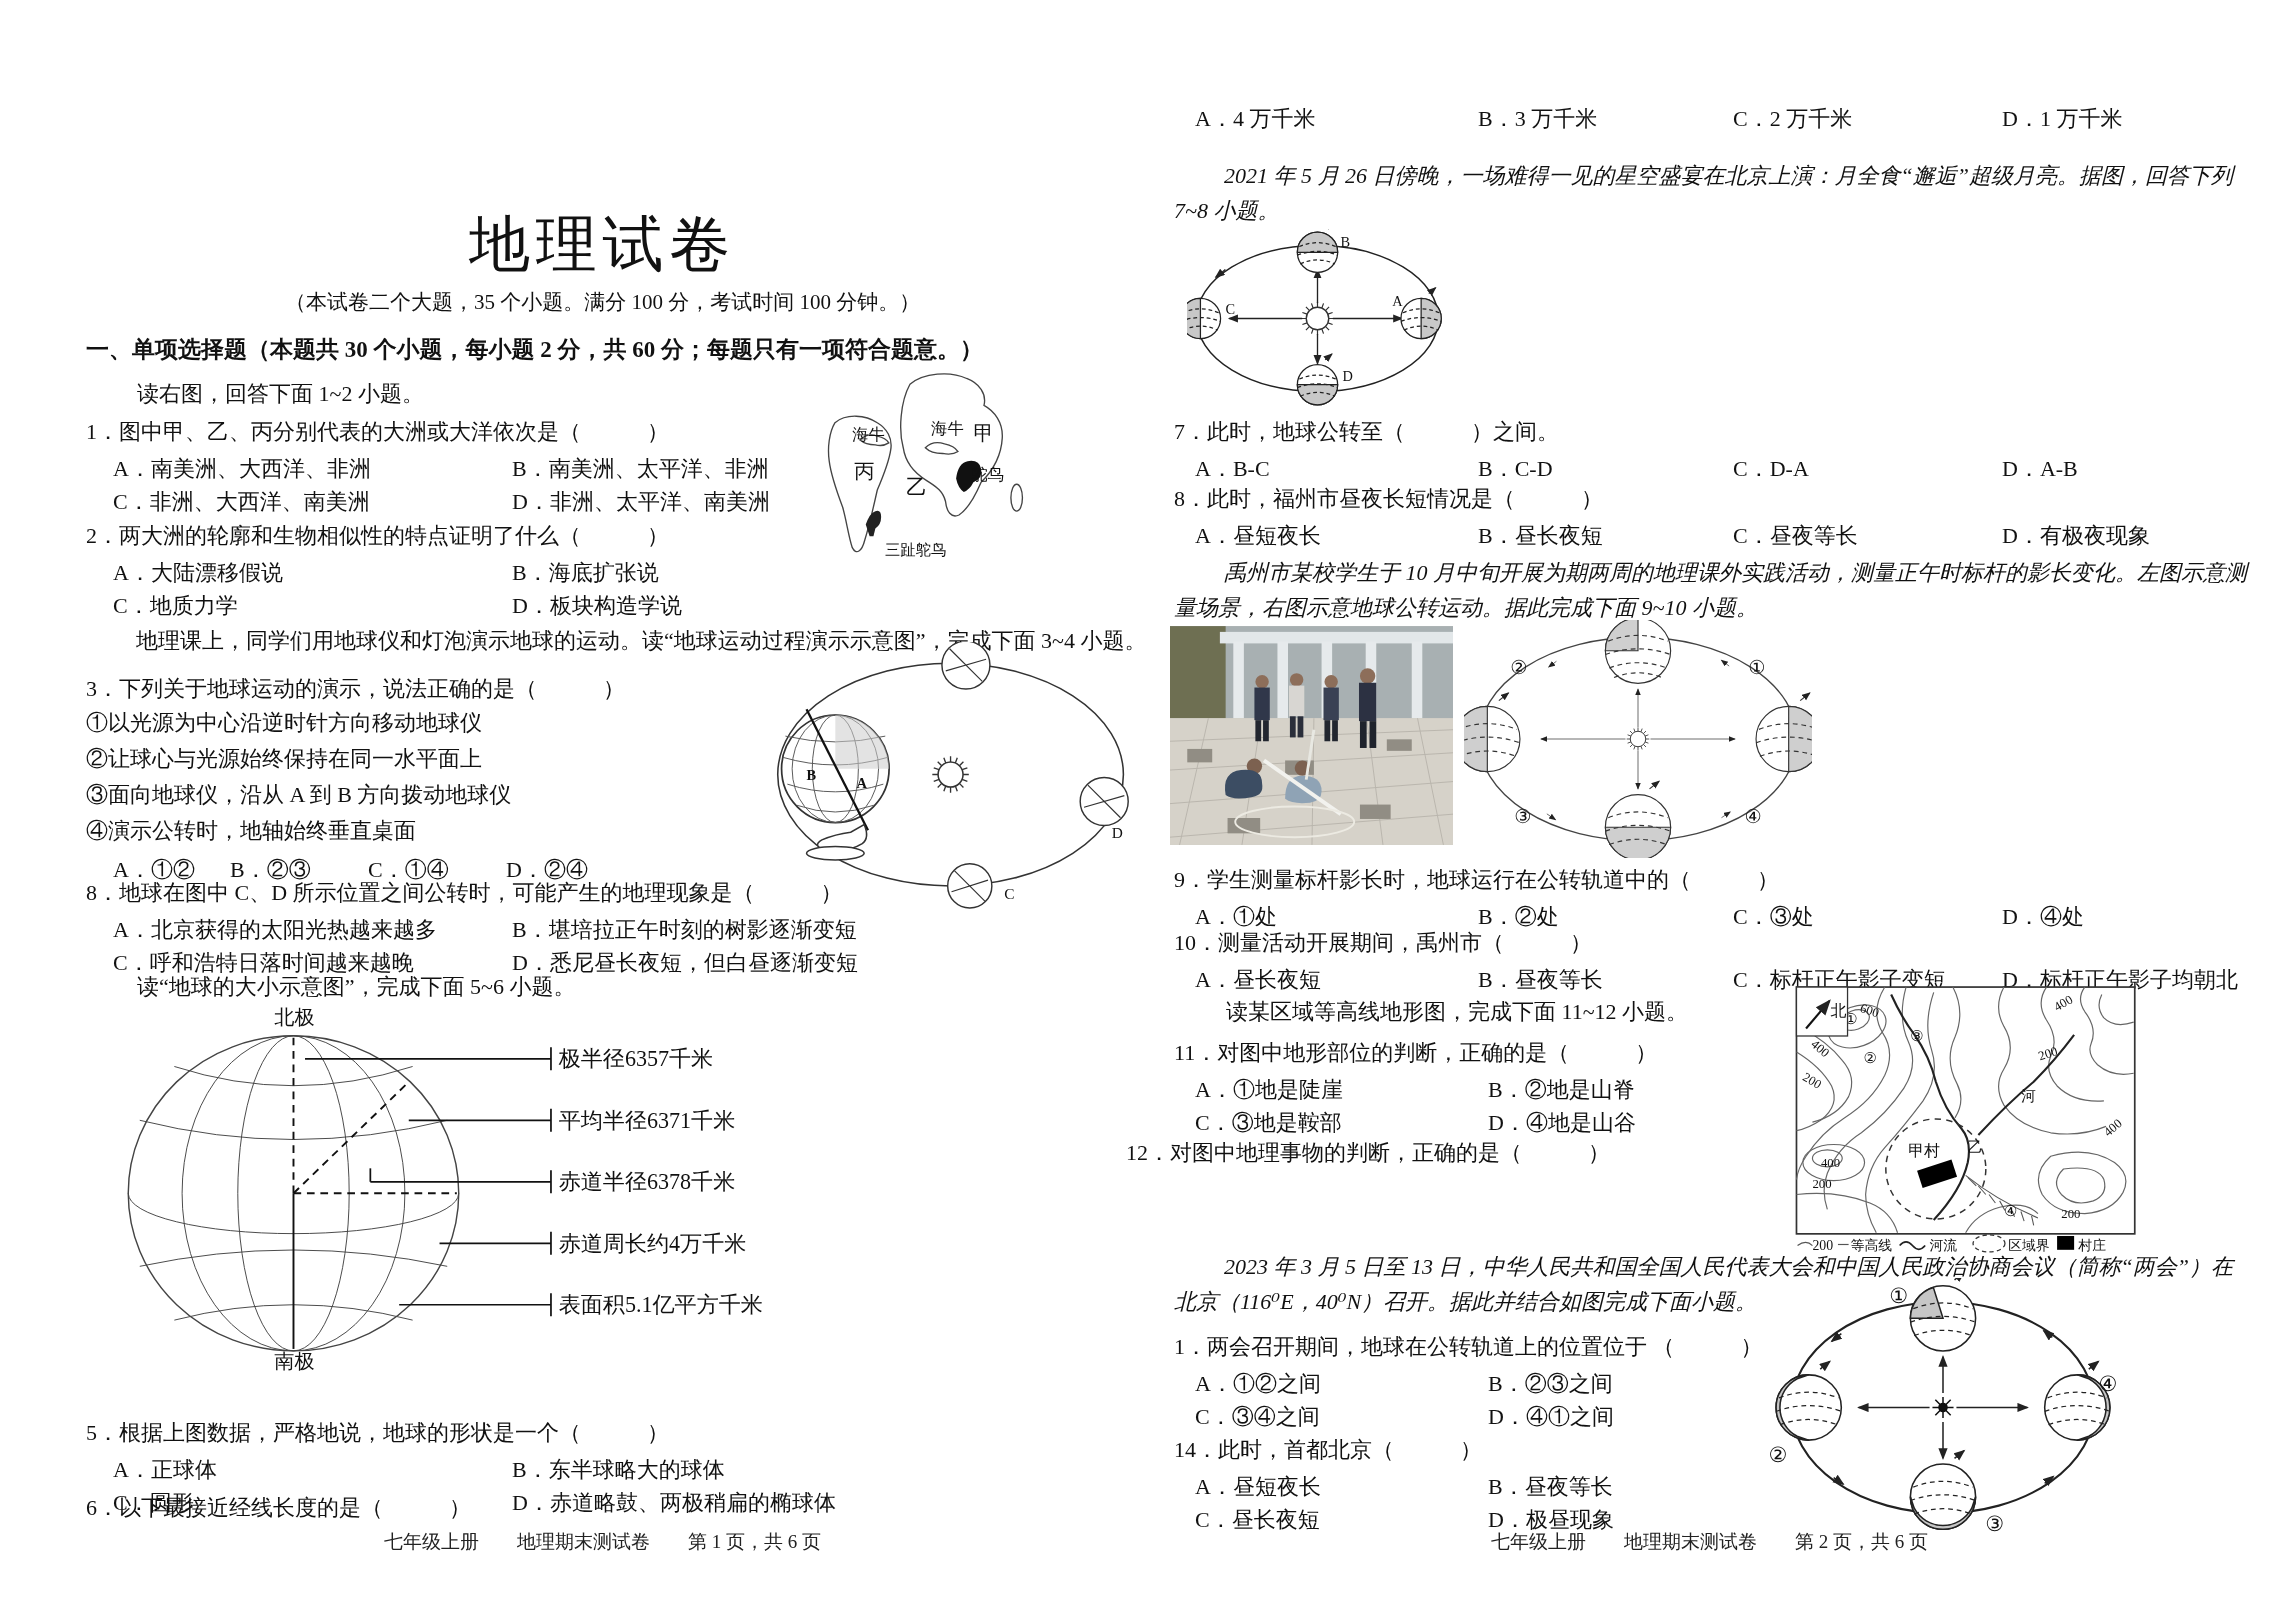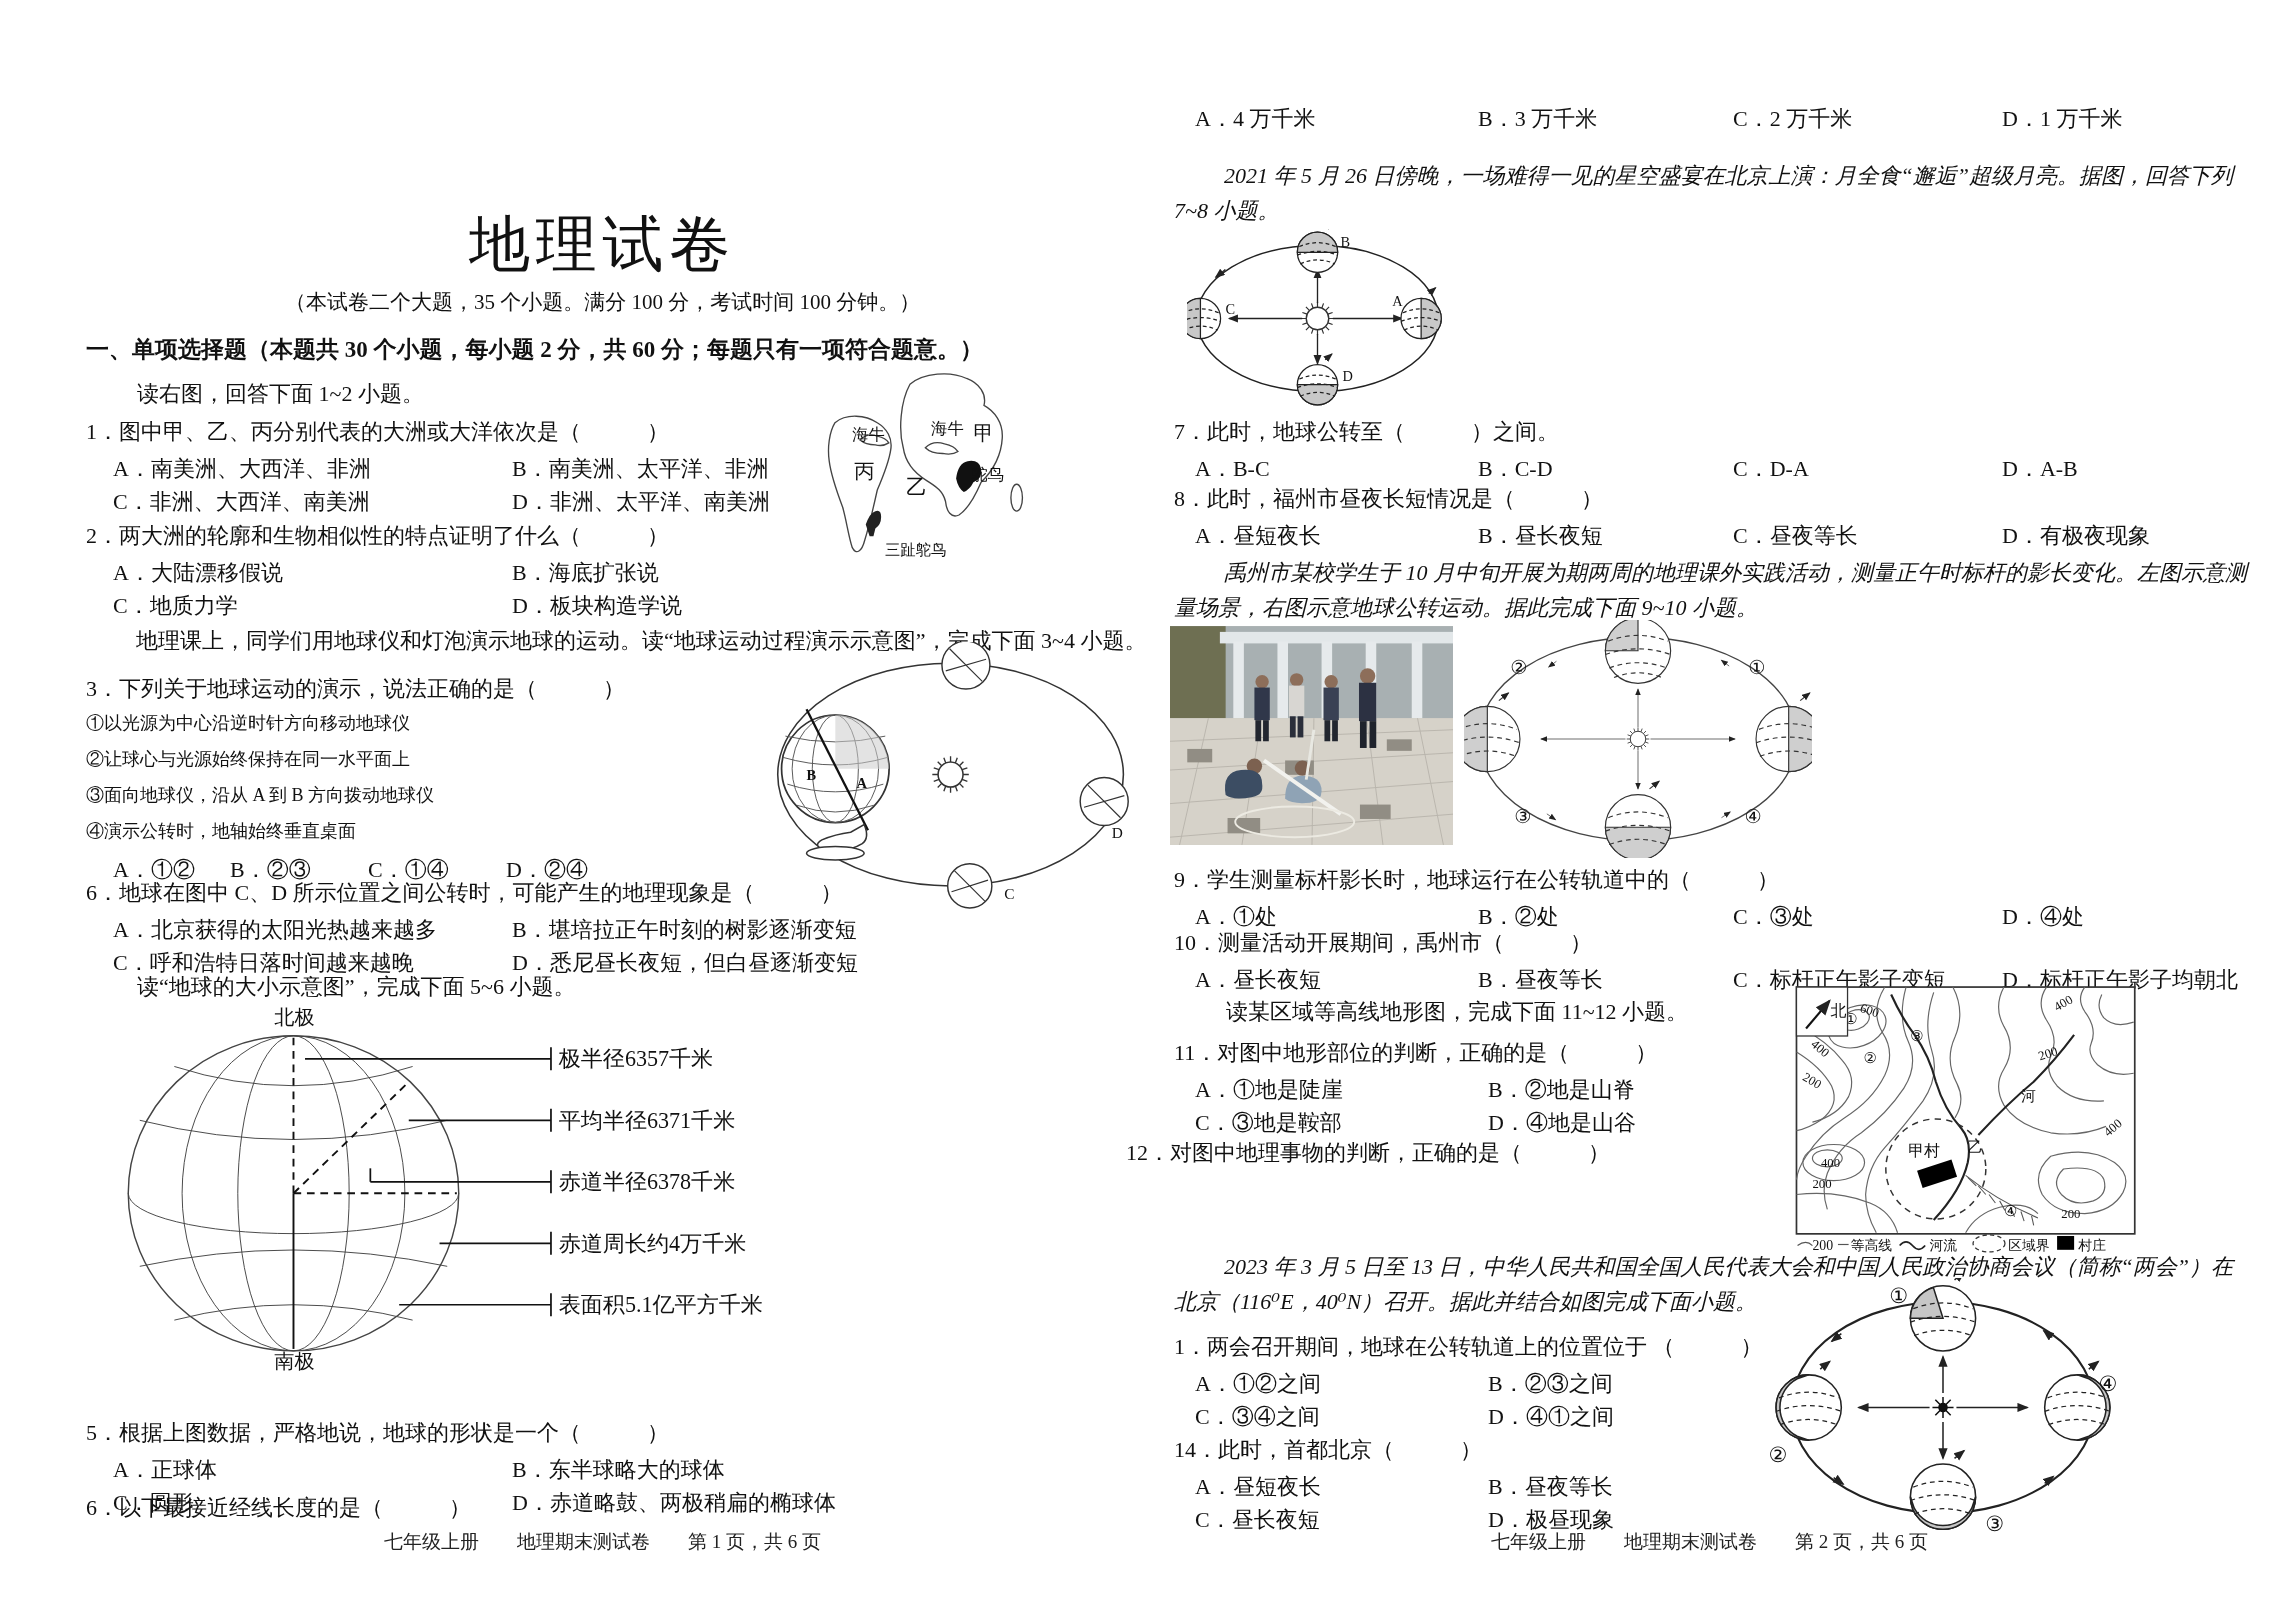--- a/index.html
+++ b/index.html
@@ -7,21 +7,21 @@
          font-family:"Liberation Serif","DejaVu Serif",serif;color:#111;}
   .abs{position:absolute;}
   .ctr{text-align:center;}
   .t-title{font-size:38px;font-weight:bold;letter-spacing:1px;}
   .t-sub{font-size:61px;font-weight:normal;letter-spacing:5.8px;}
   .t-note{font-size:21px;}
   .t-sec{font-size:23px;font-weight:bold;}
   .t-body{font-size:22px;}
   .t-foot{font-size:19px;color:#222;}
   .stem{font-size:22px;line-height:33px;}
-  .items div{font-size:18px;line-height:36px;}
+  .items div{font-size:22px;line-height:36px;}
   .optrow{display:grid;font-size:22px;line-height:33px;margin-top:3.8px;margin-left:27px;}
   .optrow.ml2{margin-left:21px;}
   .cols2{grid-template-columns:399px auto;}
   .cols2n{grid-template-columns:293px auto;}
   .cols2b{grid-template-columns:331px auto;}
   .cols4a{grid-template-columns:117px 138px 138px auto;}
   .cols4p2{grid-template-columns:283px 255px 269px auto;}
   .nowrap{white-space:nowrap;}
   .ind{text-indent:50px;}
   .lh36{line-height:35px;font-style:italic;}
@@ -101,21 +101,21 @@
     </div>
     <div class="optrow cols4a">
       <span>A．①②</span>
       <span>B．②③</span>
       <span>C．①④</span>
       <span>D．②④</span>
     </div>
   </div>
 
   <div class="abs" style="left:86px;top:876px;width:845px">
-    <div class="stem">6．地球在图中 C、D 所示位置之间公转时，可能产生的地理现象是（　　　）</div>
+    <div class="stem">8．地球在图中 C、D 所示位置之间公转时，可能产生的地理现象是（　　　）</div>
     <div class="optrow cols2">
       <span>A．北京获得的太阳光热越来越多</span>
       <span>B．堪培拉正午时刻的树影逐渐变短</span>
       <span>C．呼和浩特日落时间越来越晚</span>
       <span>D．悉尼昼长夜短，但白昼逐渐变短</span>
     </div>
   </div>
 
   <svg class="abs" style="left:747px;top:642px" width="386" height="267" viewBox="0 0 402 278">
     <ellipse cx="212" cy="138" rx="180" ry="116" fill="none" stroke="#333" stroke-width="1.6"></ellipse>

